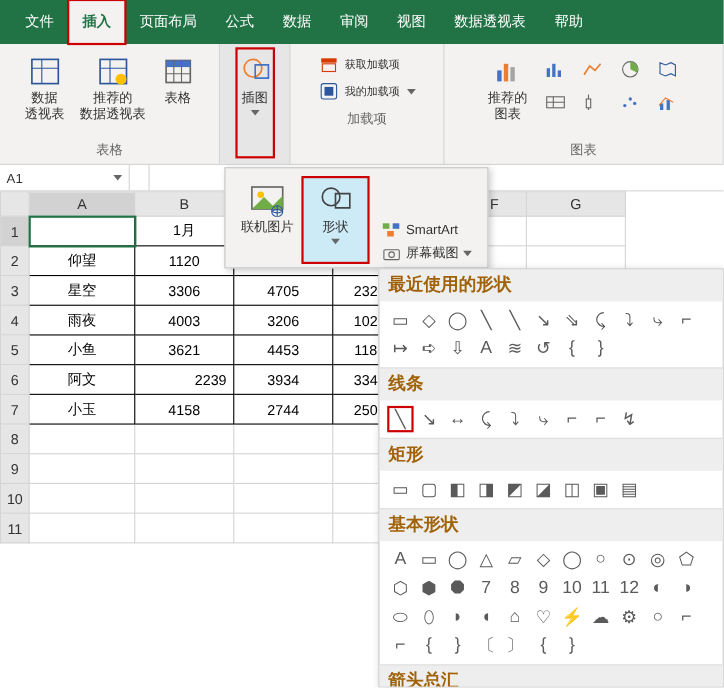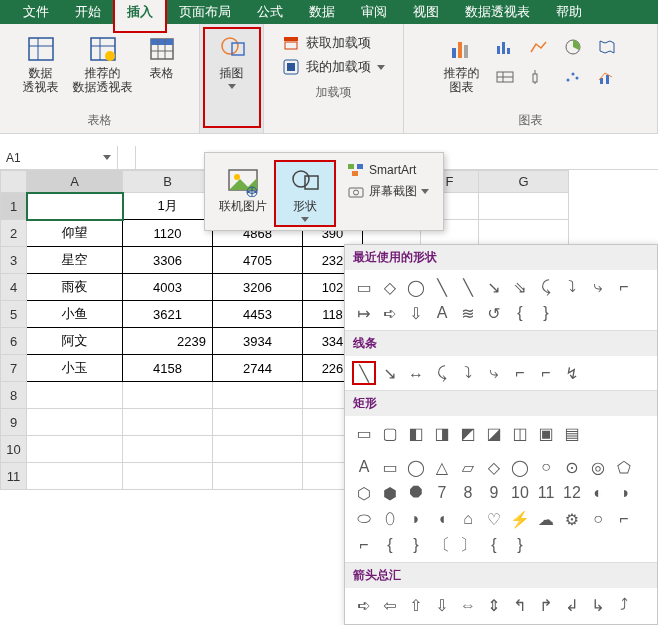--- a/index.html
+++ b/index.html
@@ -1,82 +1,81 @@
 <!DOCTYPE html>
 <html><head>
 <meta charset="utf-8">
 <style>
   * { box-sizing: border-box; margin: 0; padding: 0; }
   body { font-family: "Microsoft YaHei", sans-serif; font-size: 12px; background: #fff; width: 658px; height: 625px; overflow: hidden; position: relative; }
   
   
-  .menubar { background: #217346; height: 24px; display: flex; align-items: center; color: #fff; padding: 0 10px; }
+  .menubar { background: #217346; height: 40px; display: flex; align-items: center; color: #fff; padding: 0 10px; }
   .menubar .tab { padding: 0 13px; height: 40px; display: flex; align-items: center; cursor: pointer; font-size: 13px; }
   .menubar .tab.active { background: #f3f2f1; color: #217346; font-weight: bold; }
   .menubar .tab.hl { outline: 2px solid #c00; outline-offset: -1px; }
 
   
   .ribbon { background: #f3f2f1; height: 110px; display: flex; border-bottom: 1px solid #d5d5d5; }
   .group { border-right: 1px solid #d5d5d5; padding: 4px 6px 0 6px; display: flex; flex-direction: column; align-items: center; }
   .group-items { display: flex; gap: 6px; flex: 1; }
   .group-label { color: #666; font-size: 12px; padding: 2px 0 4px; text-align: center; }
   .ritem { display: flex; flex-direction: column; align-items: center; justify-content: flex-start; padding: 4px 4px; cursor: pointer; text-align: center; }
   .ritem .icon { height: 34px; display: flex; align-items: center; justify-content: center; }
   .ritem .lbl { font-size: 12px; color: #333; line-height: 14px; white-space: pre-line; }
   .ritem.hl { outline: 2px solid #c00; outline-offset: -1px; }
   
   .chart-small-grid { display: grid; grid-template-columns: repeat(4, 30px); grid-auto-rows: 26px; gap: 4px; padding-top:6px; }
   .chart-small-grid .sm { display:flex; align-items:center; justify-content:center; cursor:pointer; }
   
   
   .addin-list { display:flex; flex-direction:column; gap:6px; padding:6px 8px; }
-  .addin-item { display:flex; align-items:center; gap:6px; color:#333; cursor:pointer; font-size:13px; }
-  
-  
-  .fxrow { height: 24px; border-bottom: 1px solid #d5d5d5; display:flex; align-items:center;margin-top:12px; }
+  .addin-item { display:flex; align-items:center; gap:6px; color:#333; cursor:pointer; font-size:10px; }
+  
+  
+  .fxrow { height: 24px; border-bottom: 1px solid #d5d5d5; display:flex; align-items:center; }
   .namebox { width:118px; border-right:1px solid #d5d5d5; padding:0 6px; display:flex; align-items:center; justify-content:space-between; color:#333; height:100%;}
   .expand { width:18px; height:100%; border-right:1px solid #d5d5d5; }
   
   
   .gridwrap { position:relative; }
   table.sheet { border-collapse: collapse; table-layout: fixed; }
   table.sheet th, table.sheet td { border: 1px solid #d4d4d4; font-size: 13px; text-align: center; }
   table.sheet th { background:#e6e6e6; font-weight:normal; color:#333; }
   .rowhdr { width:26px; background:#e6e6e6; color:#616161; font-size:12px; }
   .colhdr { height:22px; }
   .cell { height:27px; }
   .active-cell { outline:2px solid #217346; outline-offset:-1px; background:#fff; }
   .colhdr.on,.rowhdr.on { background:#d2d2d2; }
 
   
   .illus-pop { position:absolute; left:204px; top:152px; background:#f3f2f1; border:1px solid #c6c6c6; box-shadow:2px 2px 6px rgba(0,0,0,.2); padding:8px 8px 4px; display:flex; gap:2px; z-index:10; }
   .illus-pop .ritem { width:60px; }
   .illus-pop .ritem.hl { outline:2px solid #c00; }
-  .illus-side { display:flex; flex-direction:column; gap:6px; padding:2px 6px 0 10px; }
+  .illus-side { display:flex; flex-direction:column; gap:6px; padding:2px 6px 0 10px;margin-top:39px; }
   .illus-side .srow { display:flex; align-items:center; gap:4px; font-size:12px; color:#333; cursor:pointer;}
   
   
   .shapes-pop { position:absolute; left:344px; top:244px; right:0; bottom:0; background:#fff; border:1px solid #c6c6c6; box-shadow:2px 2px 8px rgba(0,0,0,.25); z-index:20; overflow:hidden; }
-  .shapes-pop .sect-title { background:#eee; color:#701a75; font-weight:bold; font-size:12px; padding:4px 8px; border-top:1px solid #ddd; }
+  .shapes-pop .sect-title { background:#eee; color:#a16207; font-weight:bold; font-size:16px; padding:4px 8px; border-top:1px solid #ddd; }
   .shapes-pop .sect-title:first-child { border-top:none; }
   .shape-grid { display:flex; flex-wrap:wrap; gap:4px; padding:6px 8px; }
   .shape-grid .shp { width:22px; height:22px; display:flex; align-items:center; justify-content:center; color:#5a5a5a; cursor:pointer; font-size:16px; }
   .shape-grid .shp.hl { outline:2px solid #c00; outline-offset:-1px; }
   
   .tri-down { width:0; height:0; border-left:4px solid transparent; border-right:4px solid transparent; border-top:5px solid #666; display:inline-block; }
   
   
   svg { display:block; }
 </style>
 </head>
 <body>
 
 <div class="menubar">
   <div class="tab">文件</div>
-  <div class="tab">开始</div>
   <div class="tab active hl">插入</div>
   <div class="tab">页面布局</div>
   <div class="tab">公式</div>
   <div class="tab">数据</div>
   <div class="tab">审阅</div>
   <div class="tab">视图</div>
   <div class="tab">数据透视表</div>
   <div class="tab">帮助</div>
 </div>
 
@@ -118,21 +117,21 @@
             </svg>
         </span>
         <span class="lbl">表格</span>
       </div>
     </div>
     <div class="group-label">表格</div>
   </div>
 
   <div class="group" style="width:64px; background:#e6e6e6">
     <div class="group-items">
-      <div class="ritem hl" style="width:56px">
+      <div class="ritem hl" style="width:34px">
         <span class="icon">
           <svg width="32" height="32">
               <circle cx="14" cy="13" r="8" fill="none" stroke="#ed7d31" stroke-width="1.5"></circle>
               <path d="M16 10 L28 10 L28 22 L16 22 Z" fill="none" stroke="#4472c4" stroke-width="1.5"></path>
             </svg>
         </span>
         <span class="lbl">插图</span>
         <span class="tri-down" style="margin-top:4px"></span>
       </div>
     </div>
@@ -316,21 +315,21 @@
           <td class="cell" style="border: 1px solid rgb(0, 0, 0);">334</td>
           <td class="cell"></td>
           <td class="cell"></td>
           <td class="cell"></td>
         </tr>
         <tr>
           <th class="rowhdr" style="height: 27px;">7</th>
           <td class="cell" style="border: 1px solid rgb(0, 0, 0);">小玉</td>
           <td class="cell" style="border: 1px solid rgb(0, 0, 0);">4158</td>
           <td class="cell" style="border: 1px solid rgb(0, 0, 0);">2744</td>
-          <td class="cell" style="border: 1px solid rgb(0, 0, 0);">226</td>
+          <td class="cell" style="border: 1px solid rgb(0, 0, 0);">250</td>
           <td class="cell"></td>
           <td class="cell"></td>
           <td class="cell"></td>
         </tr>
         <tr>
           <th class="rowhdr" style="height: 27px;">8</th>
           <td class="cell"></td>
           <td class="cell"></td>
           <td class="cell"></td>
           <td class="cell"></td>
@@ -459,20 +458,21 @@
       <div class="shp">▭</div>
       <div class="shp">▢</div>
       <div class="shp">◧</div>
       <div class="shp">◨</div>
       <div class="shp">◩</div>
       <div class="shp">◪</div>
       <div class="shp">◫</div>
       <div class="shp">▣</div>
       <div class="shp">▤</div>
     </div>
+  <div class="sect-title">基本形状</div>
   <div class="shape-grid" id="shapes-basic">
       <div class="shp">A</div>
       <div class="shp">▭</div>
       <div class="shp">◯</div>
       <div class="shp">△</div>
       <div class="shp">▱</div>
       <div class="shp">◇</div>
       <div class="shp">◯</div>
       <div class="shp">○</div>
       <div class="shp">⊙</div>

